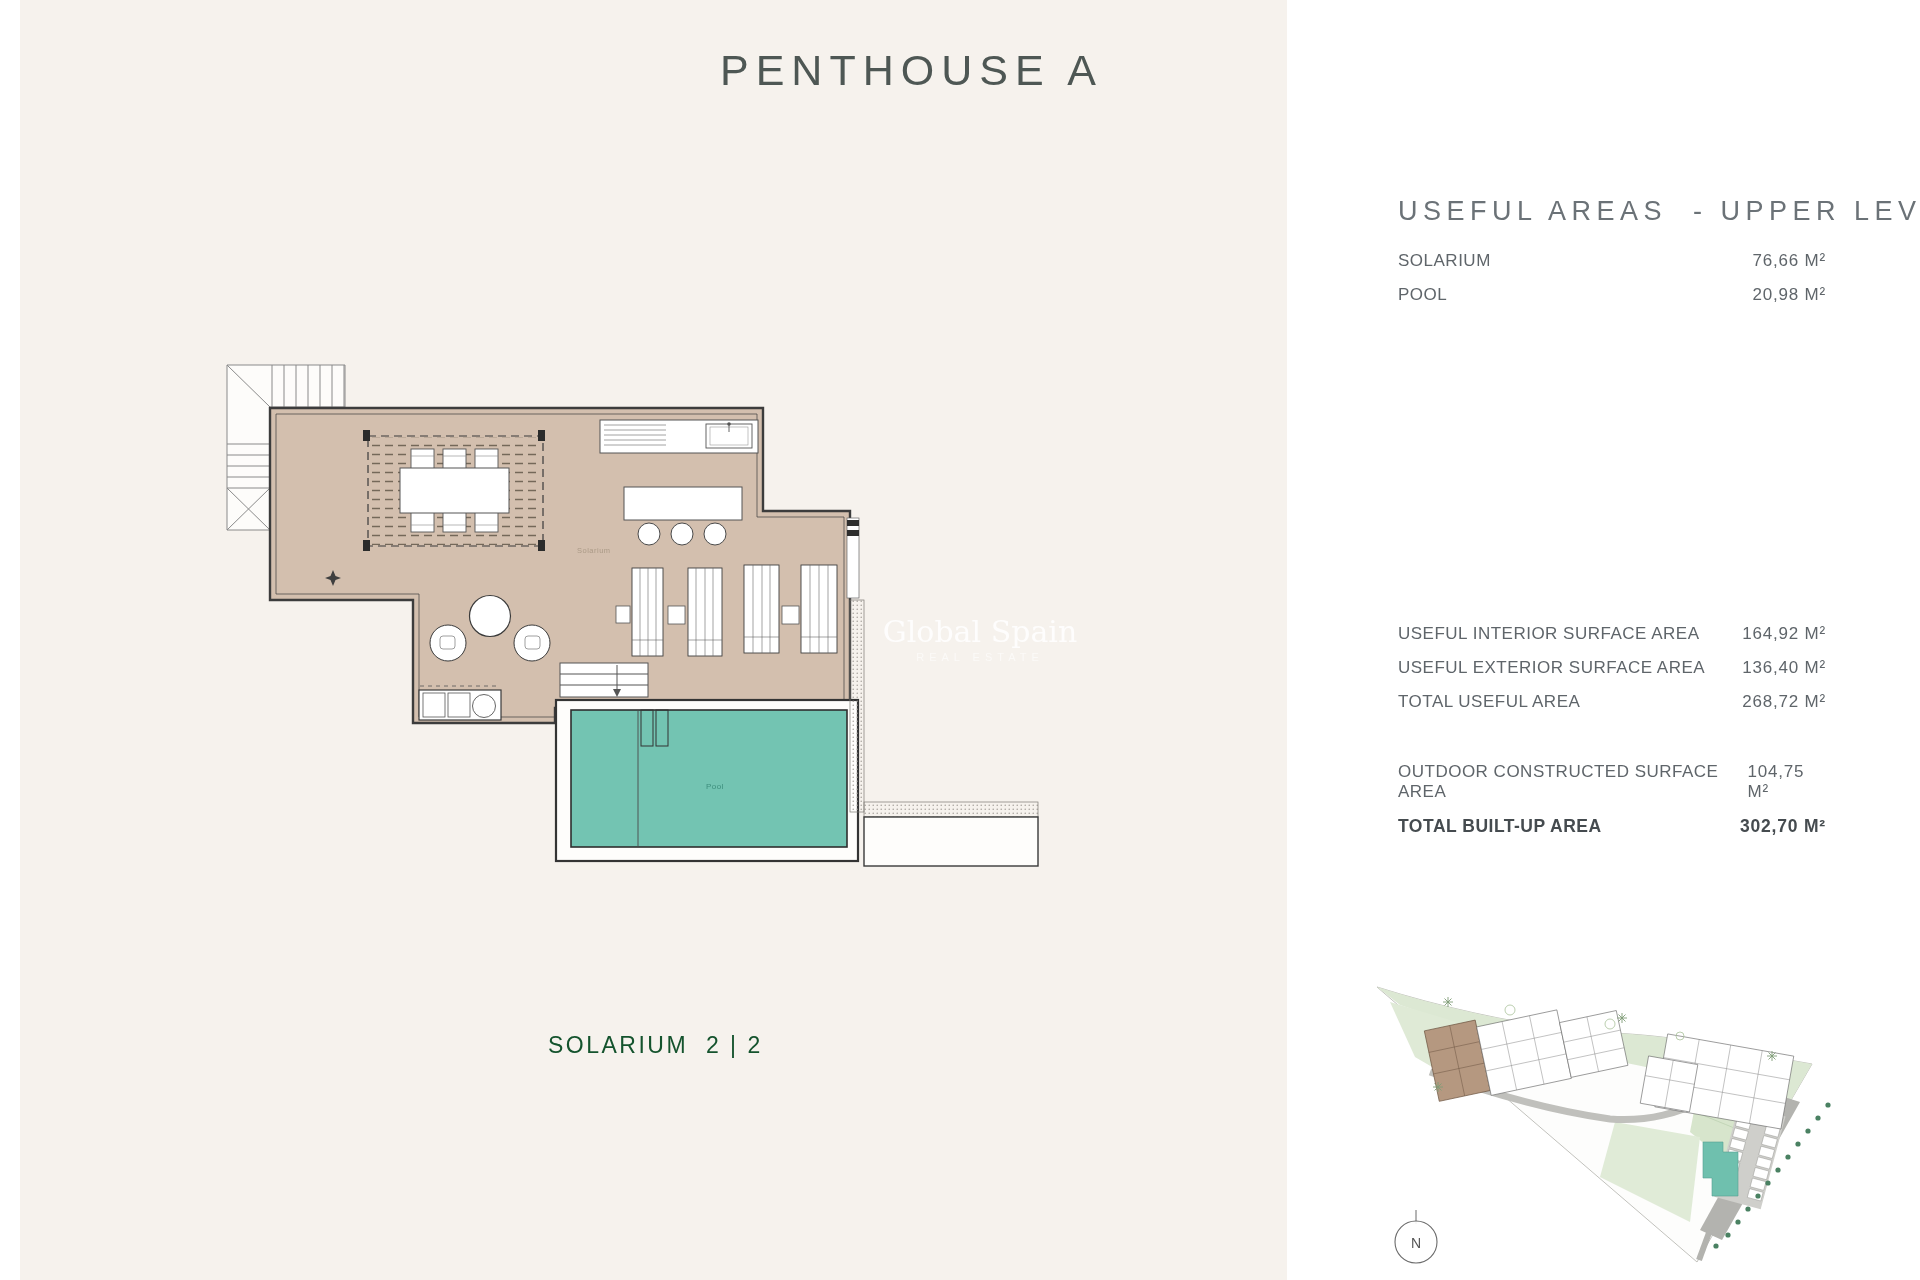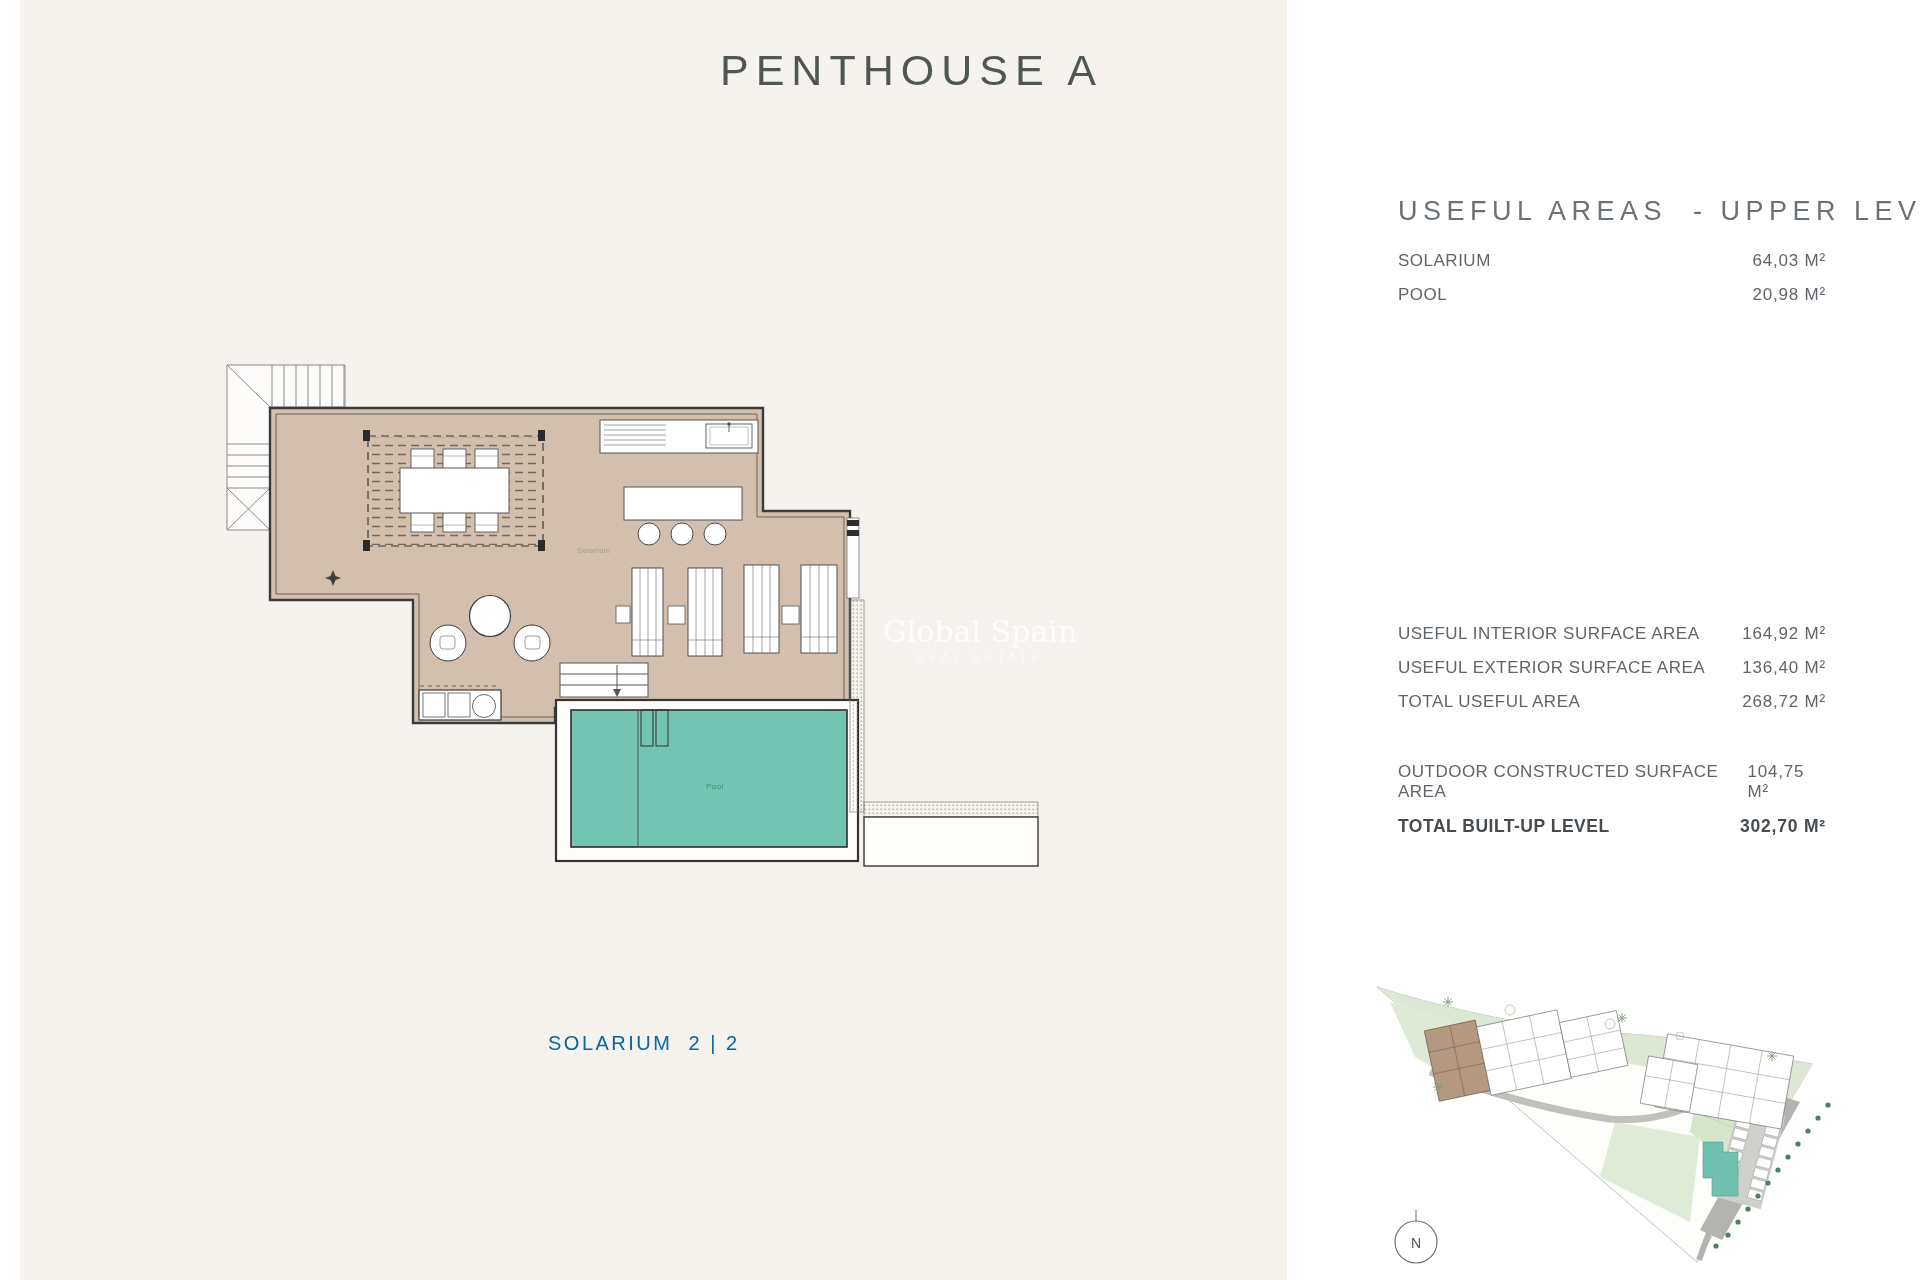--- a/index.html
+++ b/index.html
@@ -17,22 +17,22 @@
 
   .rows{position:absolute;left:1378px;width:428px;}
   .rows-useful{top:251px;}
   .rows-summary{top:624px;}
   .arow{display:flex;justify-content:space-between;align-items:baseline;
         font-size:17px;letter-spacing:0.5px;color:#5f656a;margin-bottom:14px;}
   .arow .val{letter-spacing:0.8px;}
   .row-gap{height:36px;}
   .arow.total{font-weight:bold;font-size:17.5px;color:#454b4f;margin-top:6px;}
 
-  .plan-caption{position:absolute;left:528px;top:1032px;font-size:20px;
-                letter-spacing:2.5px;color:#0369a1;}
+  .plan-caption{position:absolute;left:528px;top:1032px;font-size:23px;
+                letter-spacing:2.5px;color:#14532d;}
 
   .watermark{position:absolute;left:960px;top:638px;transform:translate(-50%,-50%);
              text-align:center;z-index:6;pointer-events:none;}
   .watermark .wm1{font-family:"DejaVu Serif","Liberation Serif",serif;font-size:30px;
                   color:rgba(255,255,255,0.85);}
   .watermark .wm2{font-size:11px;letter-spacing:5px;color:rgba(255,255,255,0.6);margin-top:2px;}
 
   svg{position:absolute;}
   #floorplan{left:185px;top:350px;z-index:2;}
   #siteplan{left:1340px;top:972px;z-index:2;}
@@ -44,21 +44,21 @@
 <div class="page">
 
   <div class="right-panel"></div>
 
   <div class="title pre">PENTHOUSE A</div>
 
   <div class="section-heading h-useful pre">USEFUL AREAS  - UPPER LEVEL</div>
   <div class="rows rows-useful">
     <div class="arow">
       <span>SOLARIUM</span>
-      <span class="val">64,03 M²</span>
+      <span class="val">76,66 M²</span>
     </div>
     <div class="arow">
       <span>POOL</span>
       <span class="val">20,98 M²</span>
     </div>
   </div>
 
   <div class="rows rows-summary">
     <div class="arow">
       <span>USEFUL INTERIOR SURFACE AREA</span>
@@ -71,21 +71,21 @@
     <div class="arow">
       <span>TOTAL USEFUL AREA</span>
       <span class="val">268,72 M²</span>
     </div>
     <div class="row-gap"></div>
     <div class="arow">
       <span>OUTDOOR CONSTRUCTED SURFACE AREA</span>
       <span class="val">104,75 M²</span>
     </div>
     <div class="arow total">
-      <span>TOTAL BUILT-UP LEVEL</span>
+      <span>TOTAL BUILT-UP AREA</span>
       <span class="val">302,70 M²</span>
     </div>
   </div>
 
   <div class="plan-caption pre">SOLARIUM  2 | 2</div>
 
   <svg id="floorplan" width="855" height="535" viewBox="185 350 855 535">
     <defs>
       <pattern id="pergRows" width="13" height="9" patternUnits="userSpaceOnUse">
         <path d="M1,4.5 H9" stroke="#6f6354" stroke-width="1.5" fill="none"></path>

